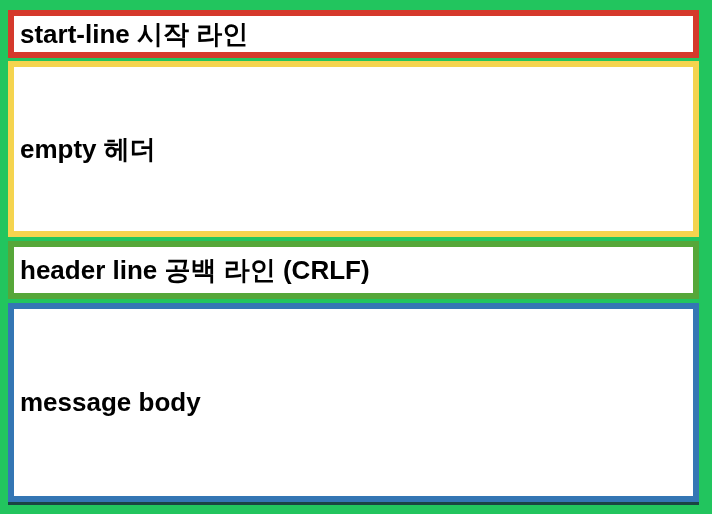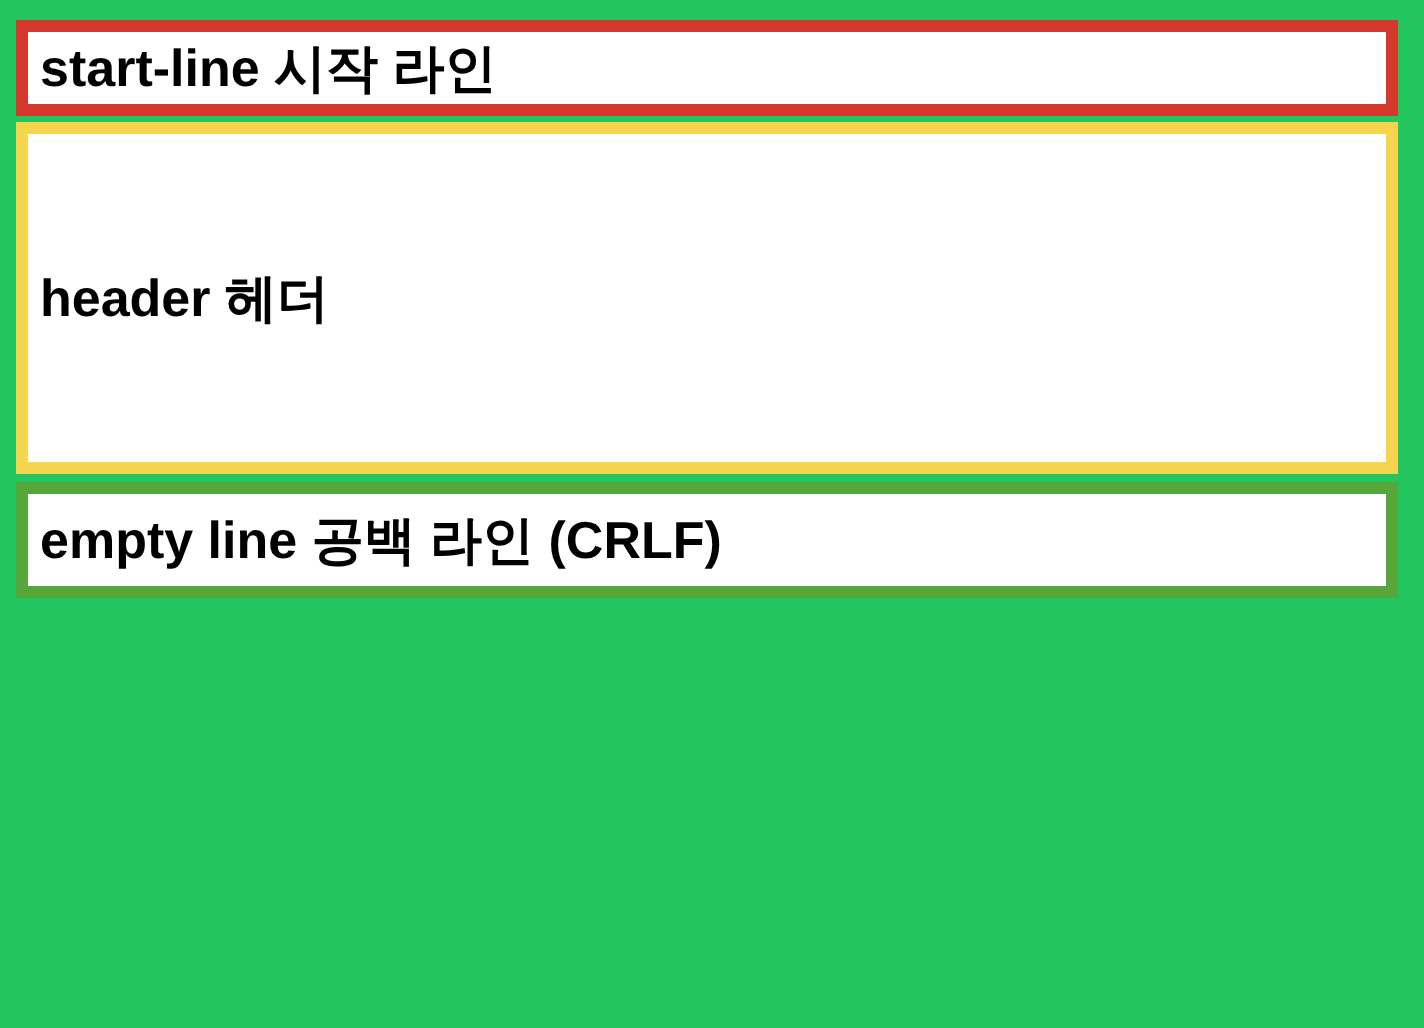--- a/index.html
+++ b/index.html
@@ -42,21 +42,24 @@
 </head>
 <body>
 
 <div class="canvas">
 
   <div class="msg-box box-start-line" style="border-color: rgb(213, 57, 43);">
     <span class="label">start-line 시작 라인</span>
   </div>
 
   <div class="msg-box box-header" style="border-color: rgb(245, 212, 78);">
-    <span class="label">header 헤더</span>
+    <span class="label">empty 헤더</span>
   </div>
 
   <div class="msg-box box-empty-line" style="border-color: rgb(86, 167, 57);">
-    <span class="label">empty line 공백 라인 (CRLF)</span>
+    <span class="label">header line 공백 라인 (CRLF)</span>
   </div>
 
+  <div class="msg-box box-message-body" style="border-color: rgb(52, 118, 180);">
+    <span class="label">message body</span>
+  </div>
 
 </div>
 
 </body></html>

